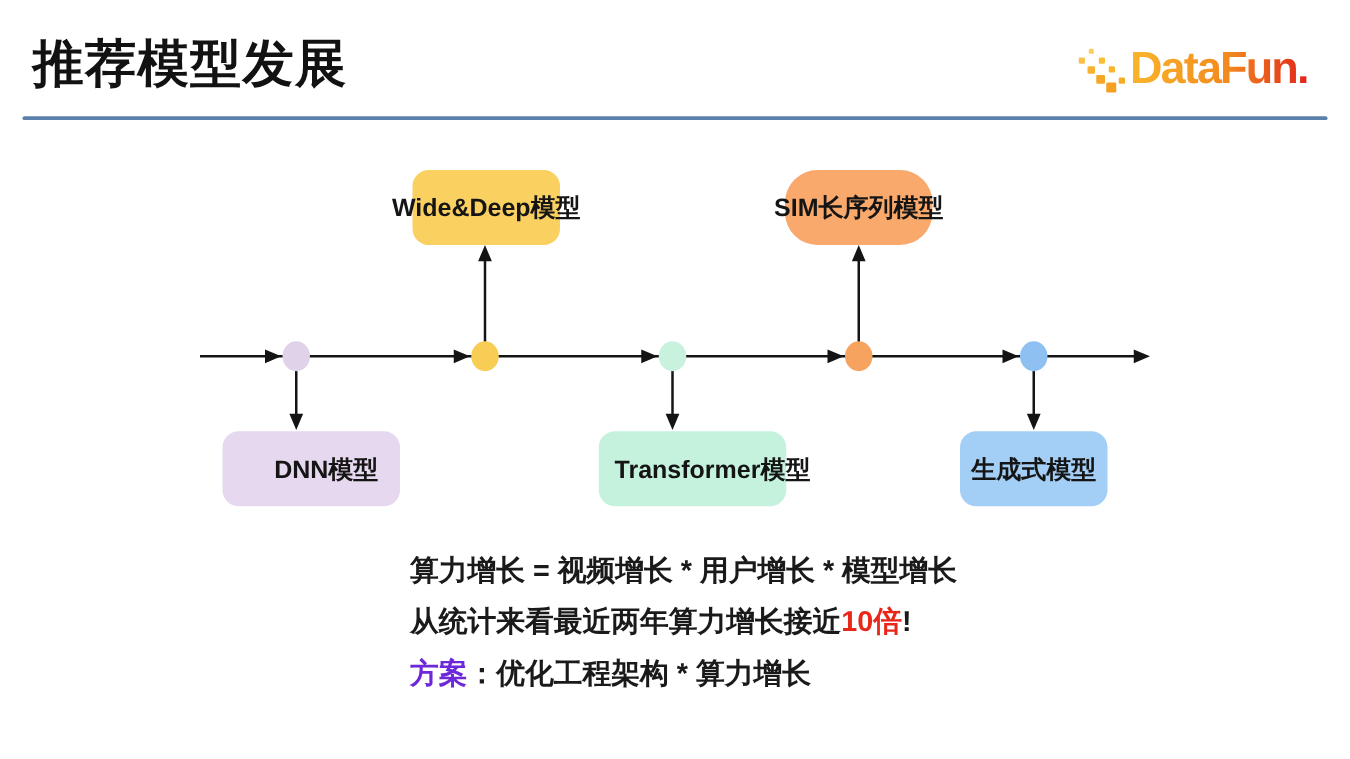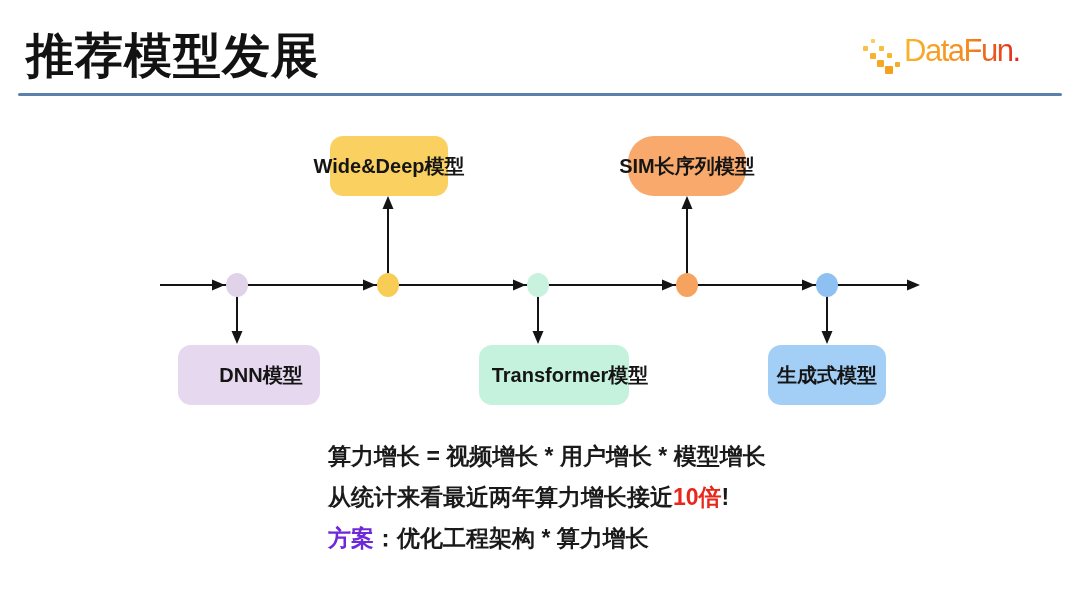--- a/index.html
+++ b/index.html
@@ -7,41 +7,41 @@
     position:relative;
     width:1080px;height:607px;
     background:#ffffff;
     overflow:hidden;
     font-family:"Liberation Sans","DejaVu Sans",sans-serif;
   }
   
   .title{
     position:absolute;left:26px;top:24px;
     font-family:"Liberation Serif","DejaVu Serif",serif;
-    font-size:48px;font-weight:600;color:#121212;
+    font-size:41px;font-weight:600;color:#121212;
     letter-spacing:1px;white-space:nowrap;
   }
   .divider{
     position:absolute;left:18px;right:18px;top:93px;height:3px;
     border-radius:2px;
   }
   .logo{position:absolute;right:28px;top:33px;width:190px;height:48px;}
   .logo-pixels{position:absolute;left:0;top:0;width:42px;height:48px;}
   .logo-pixels i{position:absolute;display:block;border-radius:1px;}
   .px1{left:1px;top:13px;width:5px;height:5px;background:#F9C04A;}
   .px2{left:9px;top:6px;width:4px;height:4px;background:#FACD5C;}
   .px3{left:8px;top:20px;width:6px;height:6px;background:#F8B232;}
   .px4{left:17px;top:13px;width:5px;height:5px;background:#F9BE3B;}
   .px5{left:15px;top:27px;width:7px;height:7px;background:#F6A726;}
   .px6{left:25px;top:20px;width:5px;height:5px;background:#F8B62E;}
   .px7{left:23px;top:33px;width:8px;height:8px;background:#F5A01F;}
   .px8{left:33px;top:29px;width:5px;height:5px;background:#F7AC26;}
   .logo-text{
     position:absolute;left:42px;top:0;
-    font-size:31px;font-weight:400;letter-spacing:-1.5px;
+    font-size:36px;font-weight:700;letter-spacing:-1.5px;
     background:linear-gradient(90deg,#F9B52B 0%,#F28A1E 55%,#E1251B 100%);
     -webkit-background-clip:text;background-clip:text;
     -webkit-text-fill-color:transparent;color:transparent;
     white-space:nowrap;
   }
   
   .diagram-svg{position:absolute;left:0;top:0;width:1080px;height:607px;}
   .box{
     position:absolute;width:118px;height:60px;border-radius:13px;
     display:flex;align-items:center;justify-content:center;

